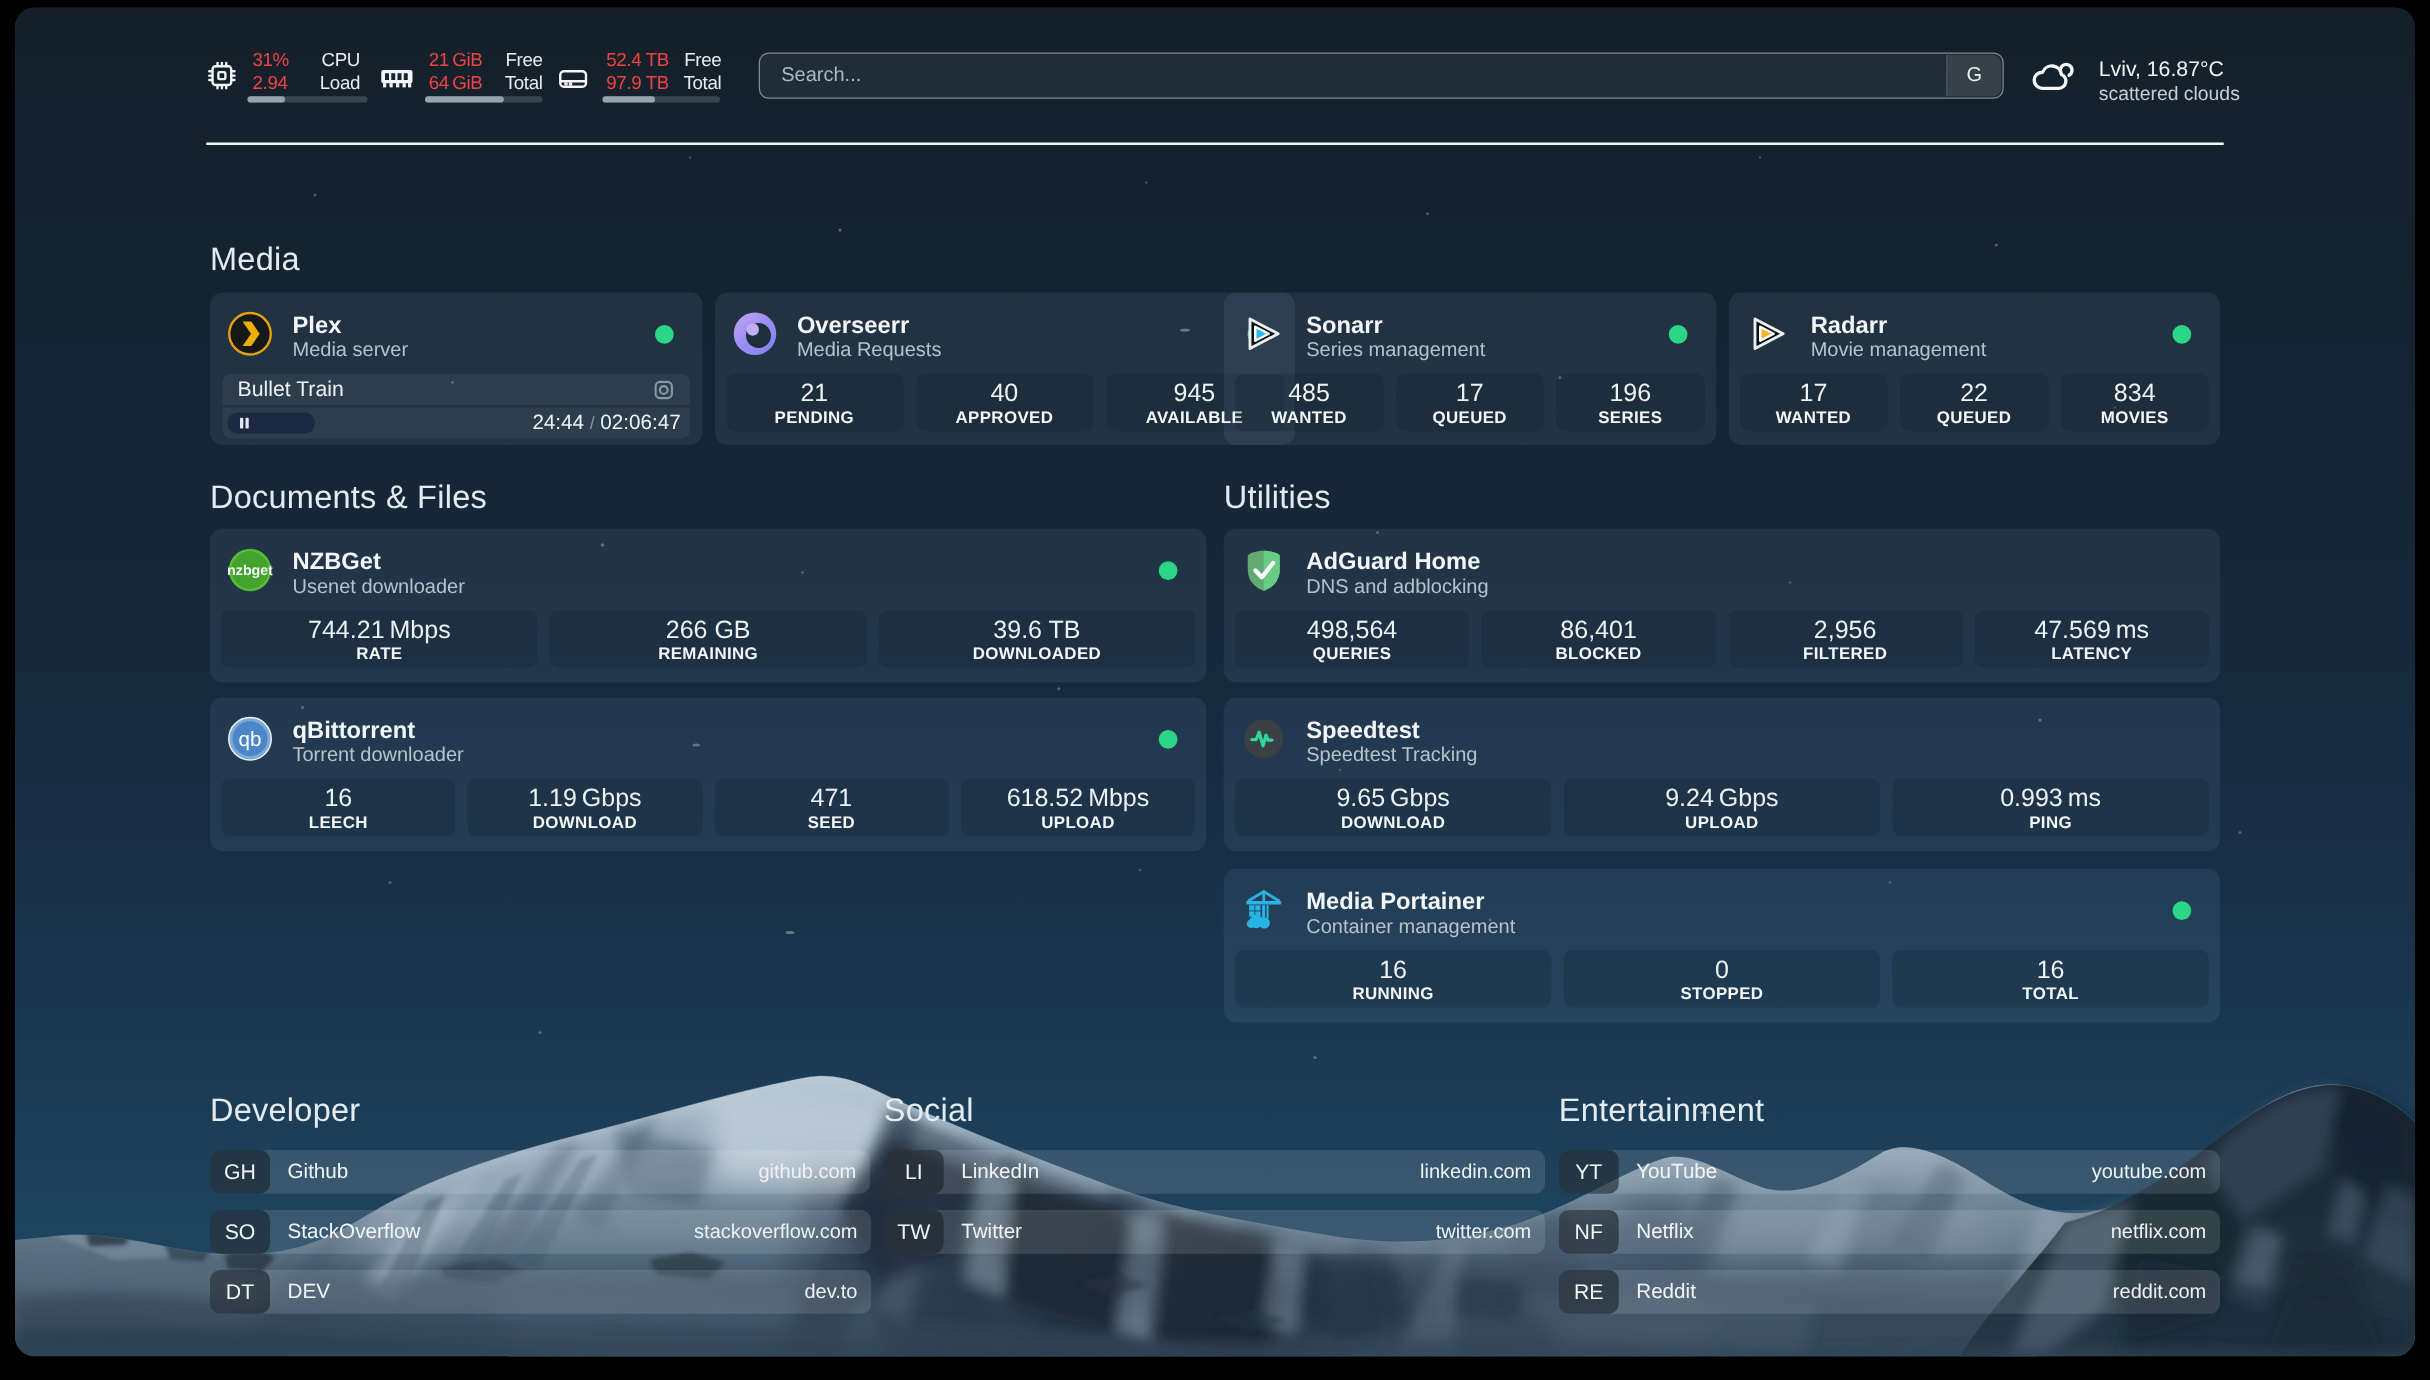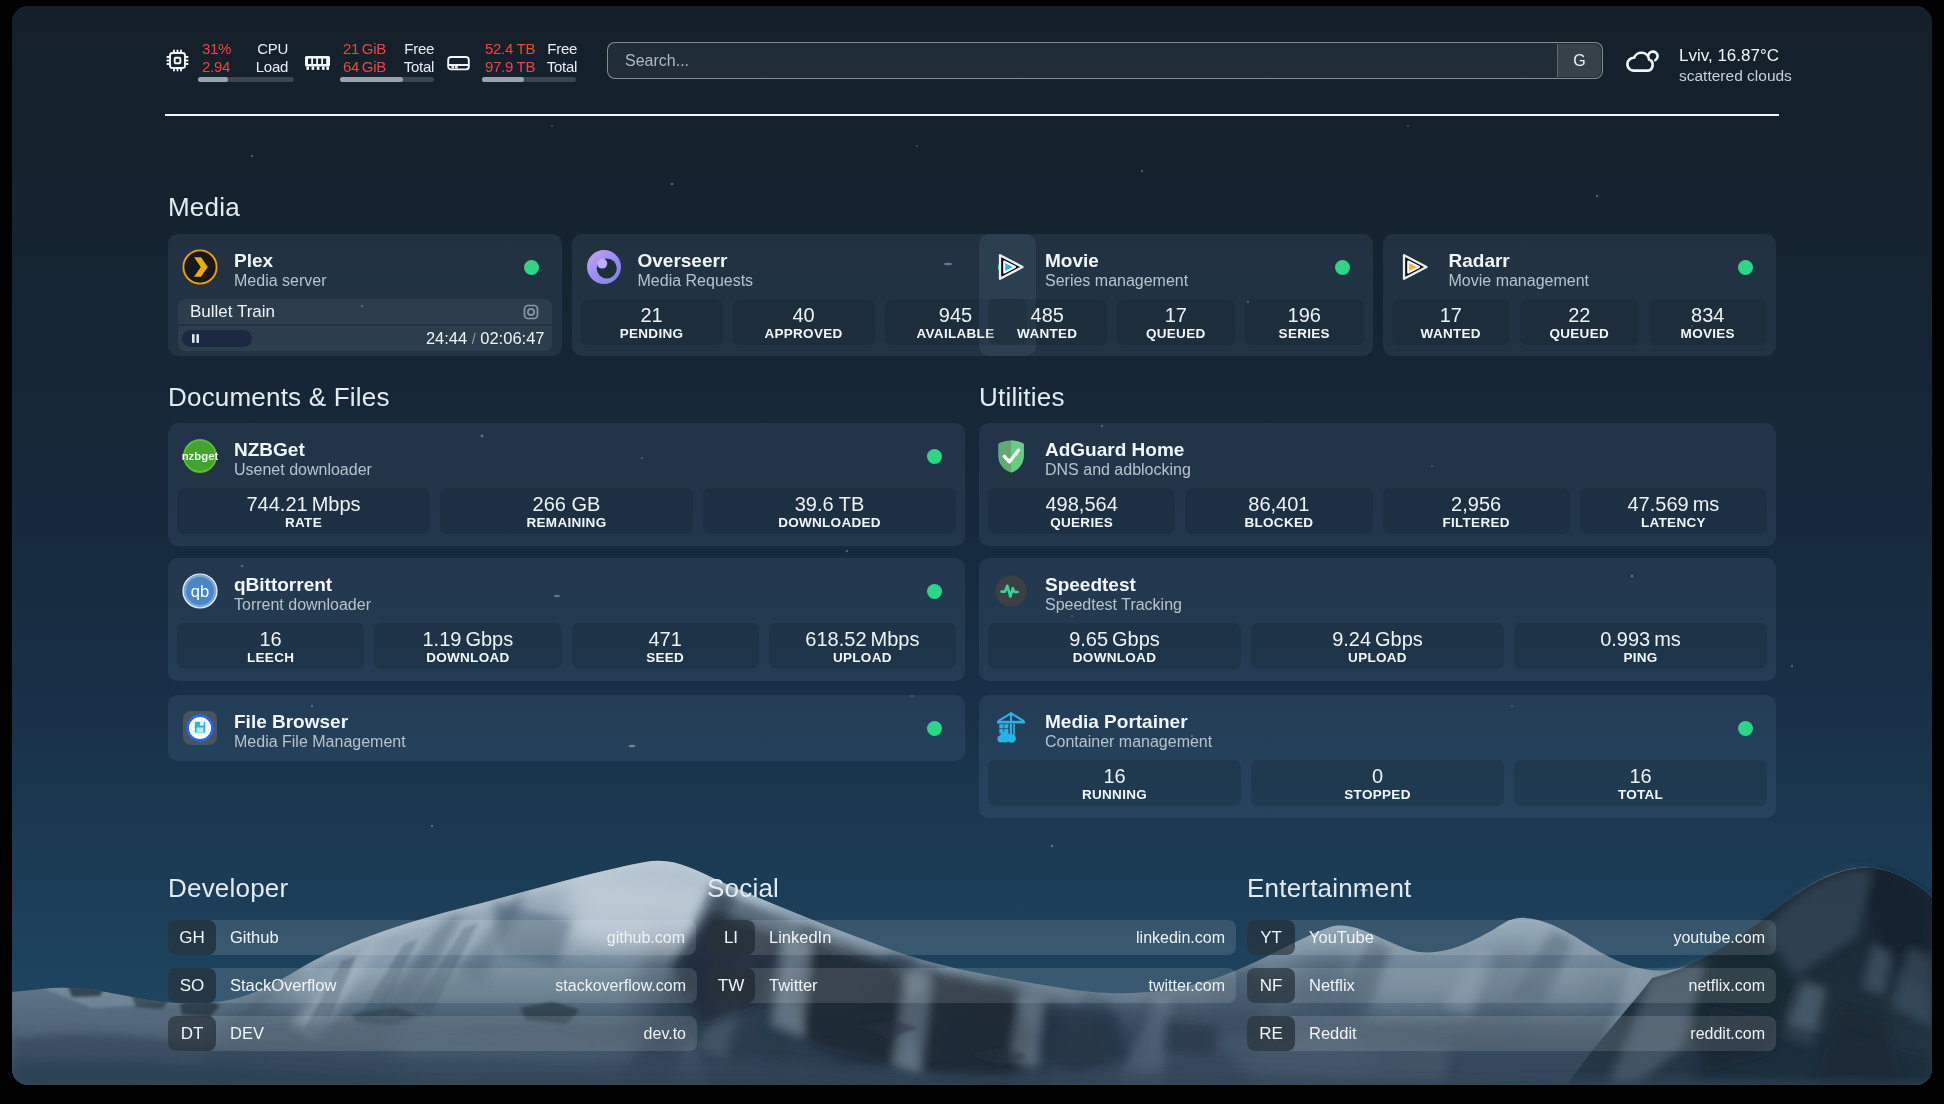--- a/index.html
+++ b/index.html
@@ -344,21 +344,21 @@
           <div class="l">AVAILABLE</div>
         </div>
     </div>
   </div>
 
   <div class="card" style="left:967px;top:228px;width:393.5px;height:122px">
     <svg class="cicon" viewBox="0 0 36 36">
       <path d="M7,6.2 L29.5,18 L7,29.8 Z" fill="#0b0f14" stroke="#e9eef2" stroke-width="2.3" stroke-linejoin="round"></path>
       <path d="M11.2,12.4 L22,18 L11.2,23.6 Z" fill="#27bae9" stroke="#ffffff" stroke-width="2" stroke-linejoin="round"></path>
     </svg>
-    <div class="ct">Movie</div>
+    <div class="ct">Sonarr</div>
     <div class="cs">Series management</div>
     <div class="dot"></div>
     <div class="stats">
       <div class="stat">
           <div class="v">485</div>
           <div class="l">WANTED</div>
         </div>
       <div class="stat">
           <div class="v">17</div>
           <div class="l">QUEUED</div>
@@ -495,33 +495,20 @@
           <div class="v">9.24 Gbps</div>
           <div class="l">UPLOAD</div>
         </div>
       <div class="stat">
           <div class="v">0.993 ms</div>
           <div class="l">PING</div>
         </div>
     </div>
   </div>
 
-  <div class="card" style="left:156px;top:689px;width:797px;height:66px">
-    <svg class="cicon" style="top:15px" viewBox="0 0 36 36">
-      <rect x="1" y="1" width="34" height="34" rx="8" fill="#4a545e"></rect>
-      <circle cx="18" cy="18" r="11.6" fill="#ffffff"></circle>
-      <circle cx="18" cy="18" r="12.4" fill="none" stroke="#2565ee" stroke-width="2.6"></circle>
-      <rect x="12.8" y="11.8" width="10.4" height="11" rx="1.4" fill="#25b4ea"></rect>
-      <rect x="18.2" y="11.8" width="3.4" height="3.8" rx="0.5" fill="#ffffff"></rect>
-      <rect x="14.6" y="17.4" width="6.8" height="5" rx="0.5" fill="#cfe4f2"></rect>
-    </svg>
-    <div class="ct">File Browser</div>
-    <div class="cs">Media File Management</div>
-    <div class="dot"></div>
-  </div>
 
   <div class="card" style="left:967px;top:689px;width:797px;height:123px">
     <svg class="cicon" viewBox="0 0 36 36">
       <g fill="none" stroke="#27b3e4" stroke-width="2.2" stroke-linecap="round">
         <path d="M6,10.6 L18,3.2 L30,10.6"></path>
         <path d="M18,3.2 V10.6"></path>
       </g>
       <g fill="#27b3e4">
         <rect x="4" y="10.8" width="28" height="2.8" rx=".6"></rect>
         <rect x="16.7" y="14" width="2.4" height="11" rx=".5"></rect>

